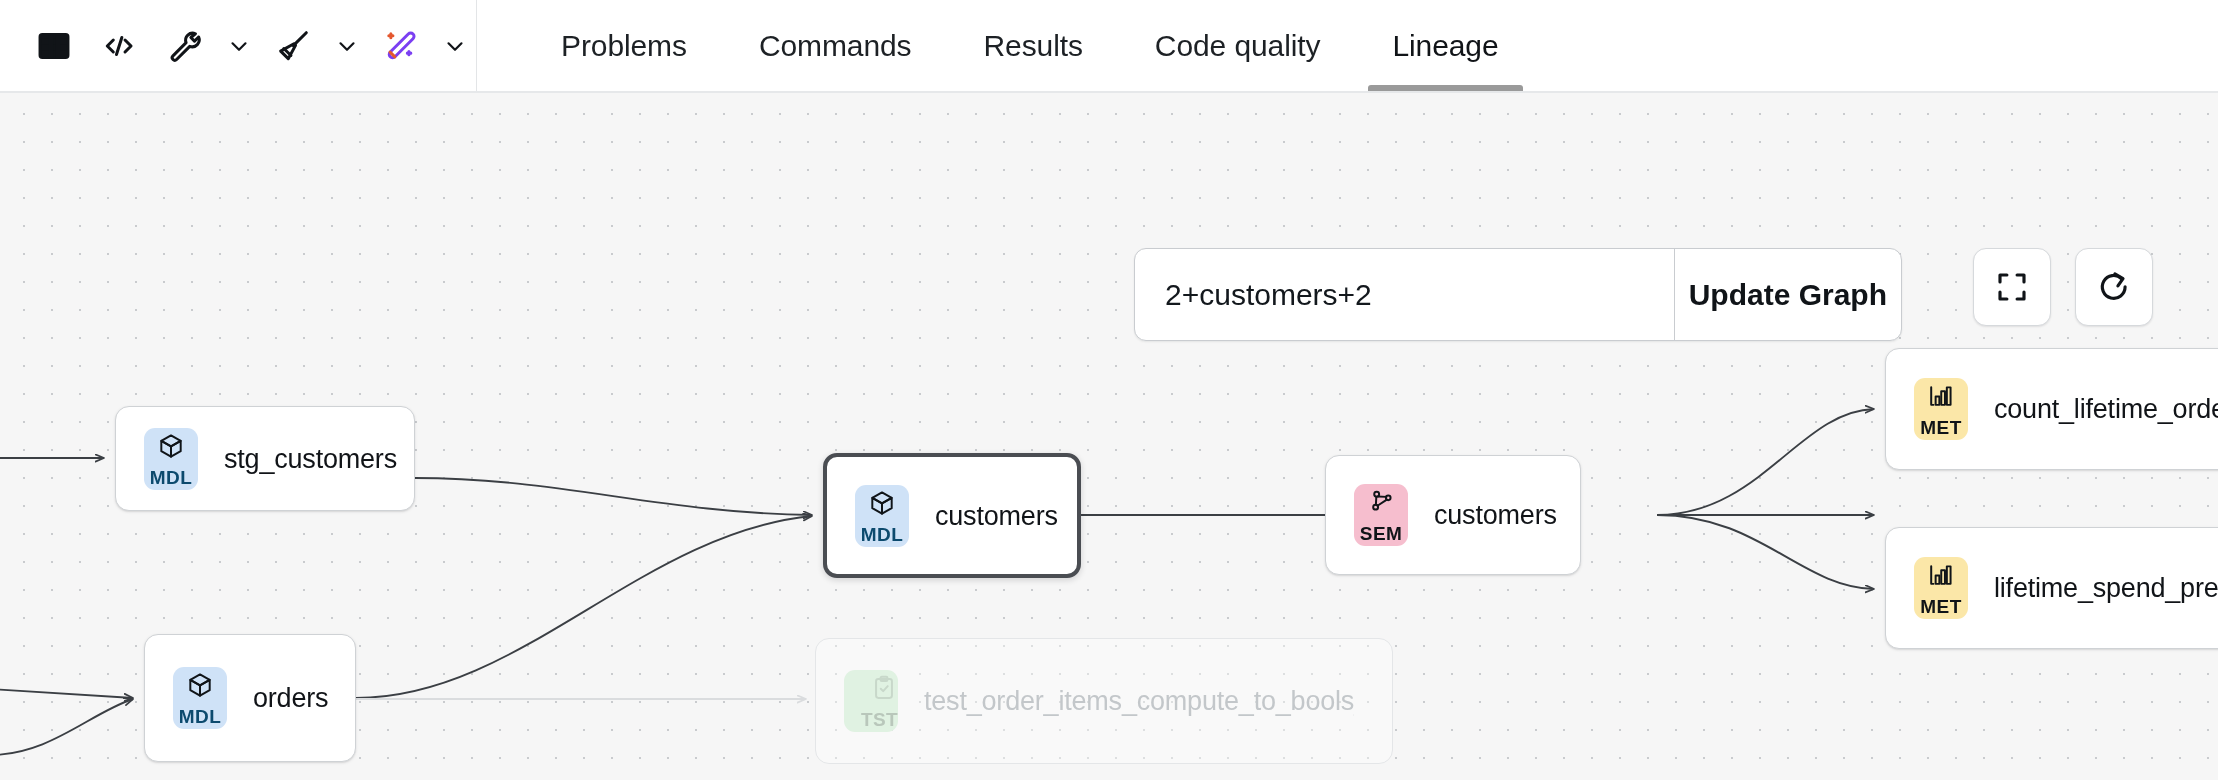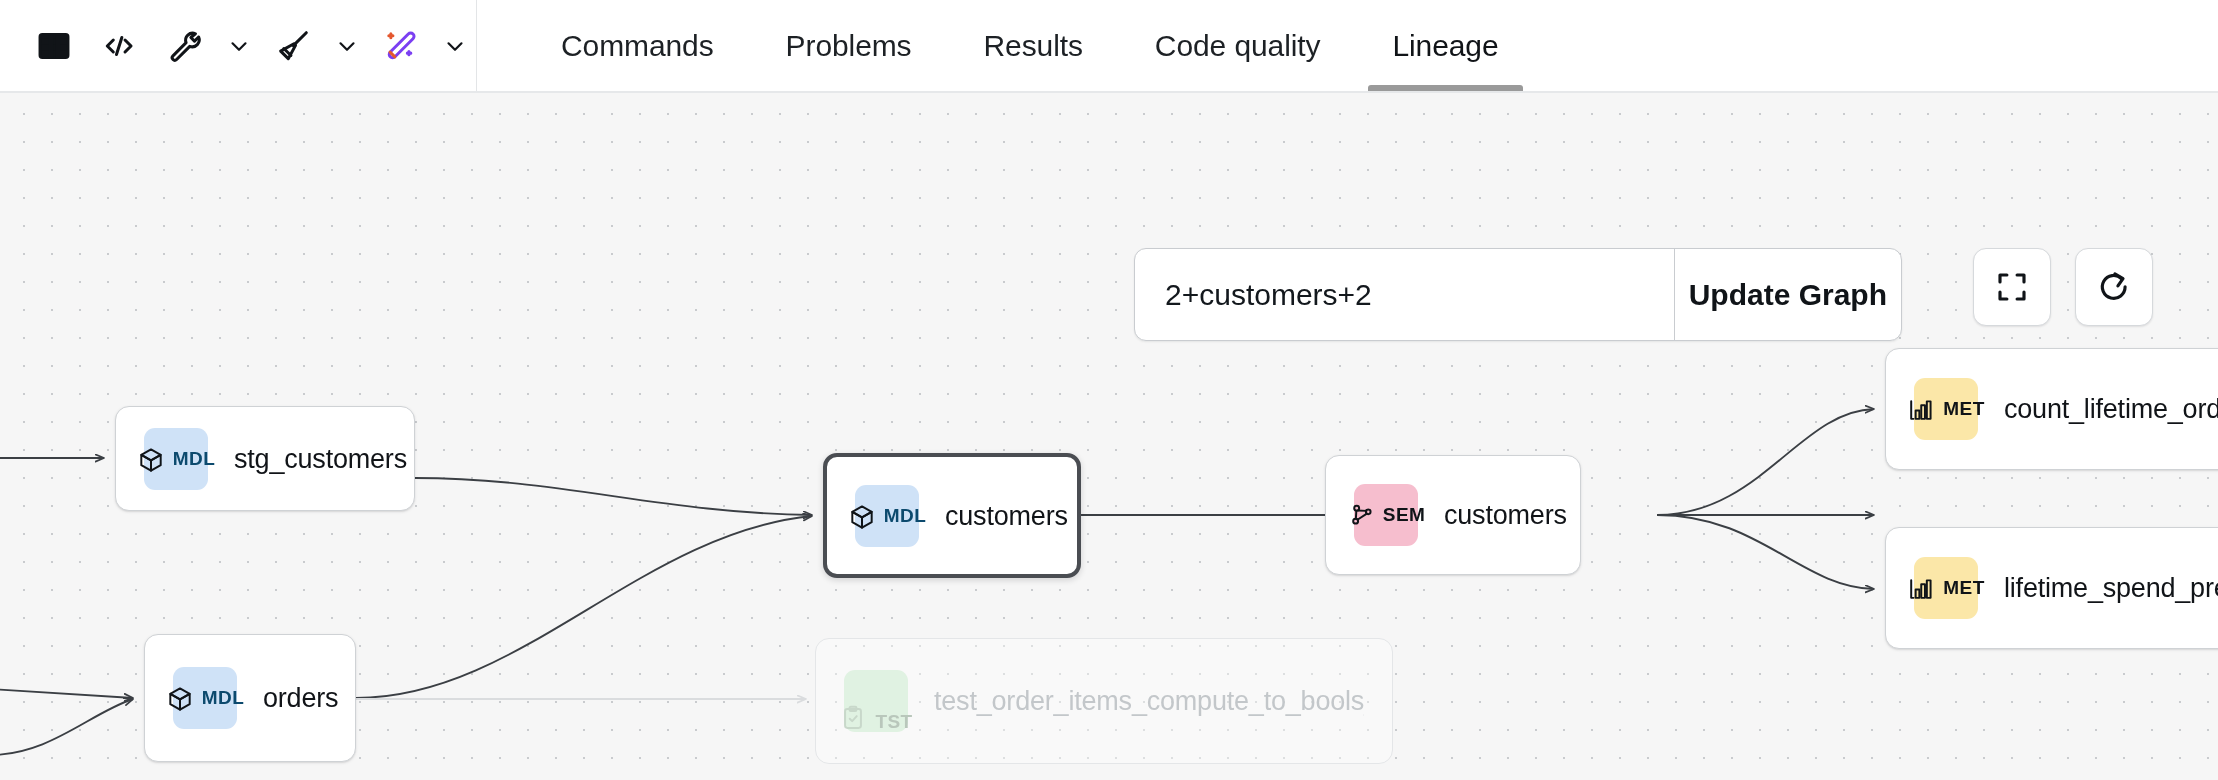--- a/index.html
+++ b/index.html
@@ -70,23 +70,23 @@
   .node.selected{
     border:4px solid #4a4d52;
     box-shadow:0 2px 6px rgba(16,20,26,.16);
   }
   .node.faded{
     background:rgba(255,255,255,.38);
     border:1.6px solid #e4e6e8;
     box-shadow:none;
   }
   .badge{
-    flex:0 0 auto;width:64px;height:62px;border-radius:11px;
+    flex:0 0 auto;width:54px;height:62px;border-radius:11px;
     margin-left:28px;
-    display:flex;flex-direction:row;align-items:center;justify-content:center;
+    display:flex;flex-direction:column;align-items:center;justify-content:center;
     gap:8px;
   }
   .badge .glyph{height:30px;display:flex;align-items:flex-end;justify-content:center;}
   .badge .btxt{
     font-size:19px;font-weight:700;letter-spacing:.4px;line-height:20px;
     font-family:"Liberation Sans","DejaVu Sans",sans-serif;
   }
   .badge-mdl{background:#cfe2f7;}
   .badge-mdl .btxt{color:#0c4a6e;}
   .badge-sem{background:#f6bece;}
@@ -207,22 +207,22 @@
         </div>
         <div class="caret">
           <svg width="26" height="26" viewBox="0 0 24 24" fill="none" stroke="#111418" stroke-width="2" stroke-linecap="round" stroke-linejoin="round">
             <polyline points="6,9.5 12,15.5 18,9.5"></polyline>
           </svg>
         </div>
       </div>
     </div>
 
     <div class="tabs">
+      <div class="tab">Problems</div>
       <div class="tab">Commands</div>
-      <div class="tab">Problems</div>
       <div class="tab">Results</div>
       <div class="tab">Code quality</div>
       <div class="tab active">Lineage</div>
     </div>
   </div>
 
   <div class="canvas">
 
     <svg class="edges" viewBox="0 0 2218 687">
       <defs>

